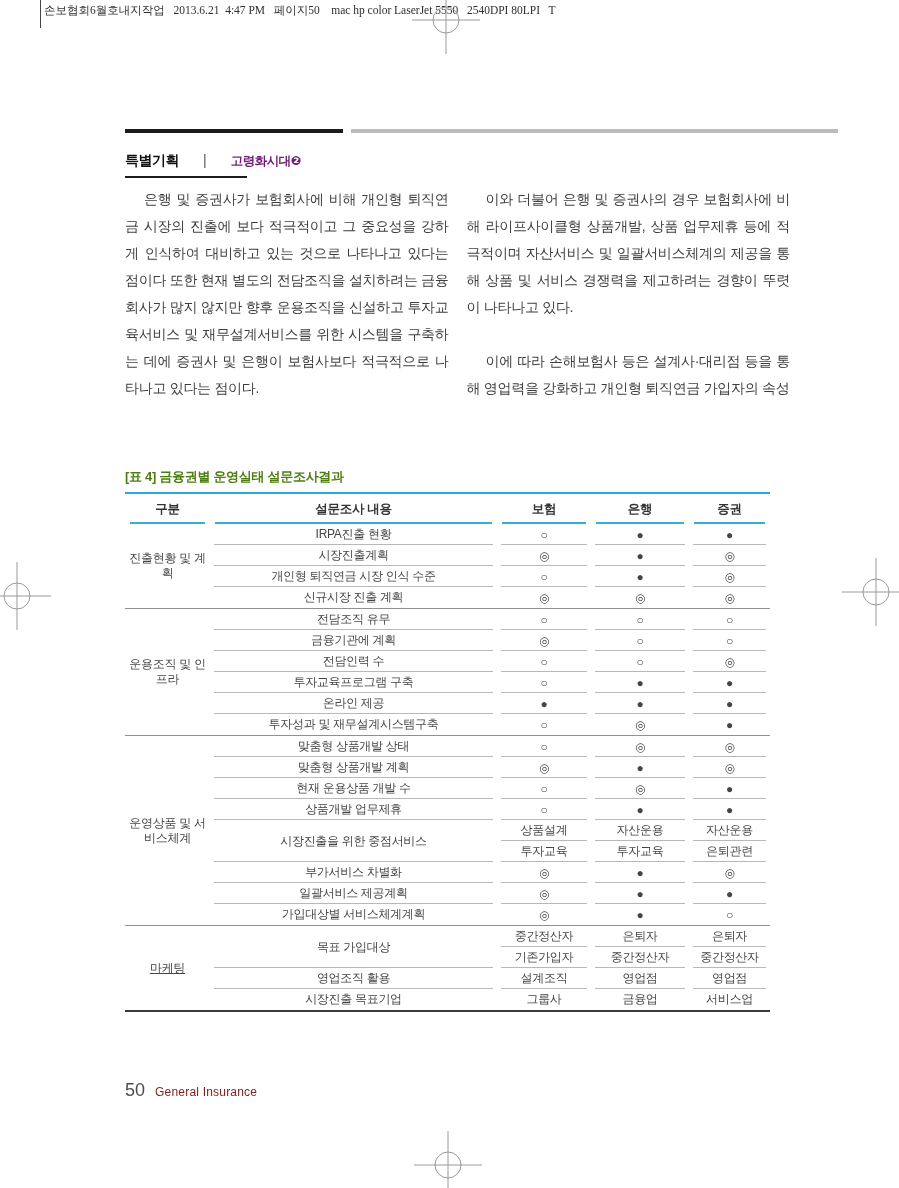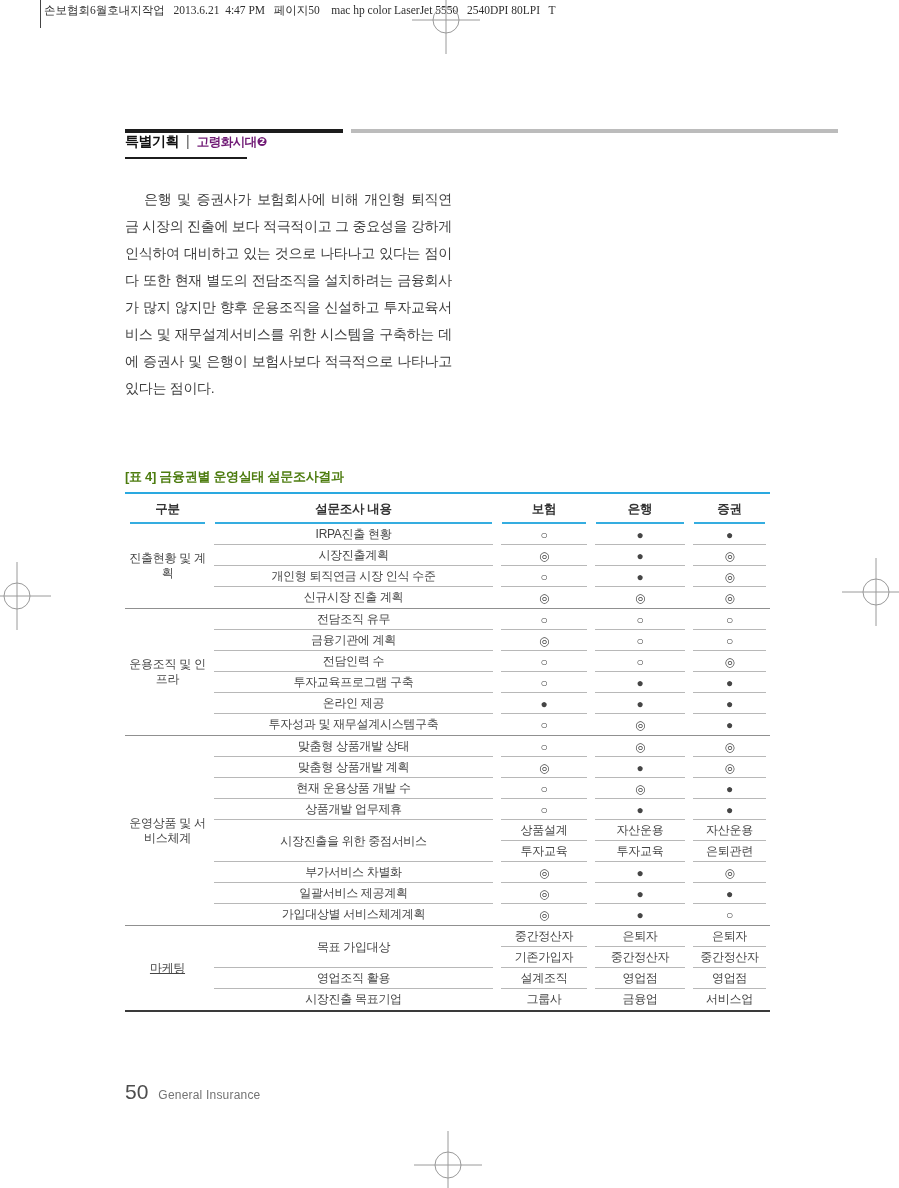--- a/index.html
+++ b/index.html
@@ -19,21 +19,21 @@
 
   
   .regmark { position:absolute; width:68px; height:68px; }
   .regmark svg { display:block; }
 
   
   .sec-header { position:absolute; top:129px; left:125px; width:713px; }
   .sec-header .bars { display:flex; align-items:center; }
   .bar-black { width:218px; height:4px; background:#1c1c1c; }
   .bar-gray  { flex:1; height:4px; background:#bcbcbc; margin-left:8px; }
-  .htext { margin-top:0; display:flex; align-items:center; gap:7px; height:18px; }
+  .htext { margin-top:19px; display:flex; align-items:center; gap:24px; height:18px; }
   .htext .sec { font-size:14px; font-weight:bold; color:#111; letter-spacing:-0.5px; }
   .htext .hdiv { font-size:14px; color:#555; font-weight:300; transform:translateY(-1px); }
   .htext .ed  { font-size:12.5px; font-weight:bold; color:#701a75; letter-spacing:-0.5px; }
   .hline { margin-top:6px; width:122px; height:2px; background:#1c1c1c; }
 
   
   .article { position:absolute; top:186px; left:125px; width:665px; display:flex; gap:18px; }
   .article .col { width:327px; }
   .article p {
     margin:0; font-size:14px; line-height:27px; text-align:justify;
@@ -67,22 +67,22 @@
   .group-cell {
     border-bottom:1px solid #909090; font-size:12px; color:#444;
     white-space:normal !important; line-height:15px; padding:0 4px !important;
   }
   .group-cell.nb { border-bottom:none;text-decoration:underline; }
 
   .tbl-note { margin-top:8px; font-size:11px; color:#666; letter-spacing:-0.3px; }
 
   
   .footer { position:absolute; top:1080px; left:125px; display:flex; align-items:baseline; }
-  .footer .pnum { font-size:21px; color:#4d4d4d; }
-  .footer .jname { font-size:12px; color:#737373; margin-left:10px; letter-spacing:0.2px; }
+  .footer .pnum { font-size:18px; color:#4d4d4d; }
+  .footer .jname { font-size:12px; color:#7f1d1d; margin-left:10px; letter-spacing:0.2px; }
 </style>
 </head>
 <body>
 
 <div class="page">
 
   <div class="slug-tick"></div>
   <div class="slug">손보협회6월호내지작업   2013.6.21  4:47 PM   페이지50    mac hp color LaserJet 5550   2540DPI 80LPI   T</div>
 
   <div class="regmark" style="left:412px; top:-14px;">
@@ -123,20 +123,24 @@
       <span class="sec">특별기획</span>
       <span class="hdiv">|</span>
       <span class="ed">고령화시대❷</span>
     </div>
     <div class="hline"></div>
   </div>
 
   <div class="article">
     <div class="col">
       <p>은행 및 증권사가 보험회사에 비해 개인형 퇴직연금 시장의 진출에 보다 적극적이고 그 중요성을 강하게 인식하여 대비하고 있는 것으로 나타나고 있다는 점이다 또한 현재 별도의 전담조직을 설치하려는 금융회사가 많지 않지만 향후 운용조직을 신설하고 투자교육서비스 및 재무설계서비스를 위한 시스템을 구축하는 데에 증권사 및 은행이 보험사보다 적극적으로 나타나고 있다는 점이다.</p>
+    </div>
+    <div class="col">
+      <p>이와 더불어 은행 및 증권사의 경우 보험회사에 비해 라이프사이클형 상품개발, 상품 업무제휴 등에 적극적이며 자산서비스 및 일괄서비스체계의 제공을 통해 상품 및 서비스 경쟁력을 제고하려는 경향이 뚜렷이 나타나고 있다.</p>
+      <p class="second">이에 따라 손해보험사 등은 설계사·대리점 등을 통해 영업력을 강화하고 개인형 퇴직연금 가입자의 속성</p>
     </div>
   </div>
 
   <div class="table-wrap">
     <div class="tbl-title">[표 4] 금융권별 운영실태 설문조사결과</div>
 
     <table class="survey">
       <colgroup>
         <col style="width:85px">
           <col style="width:287px">

